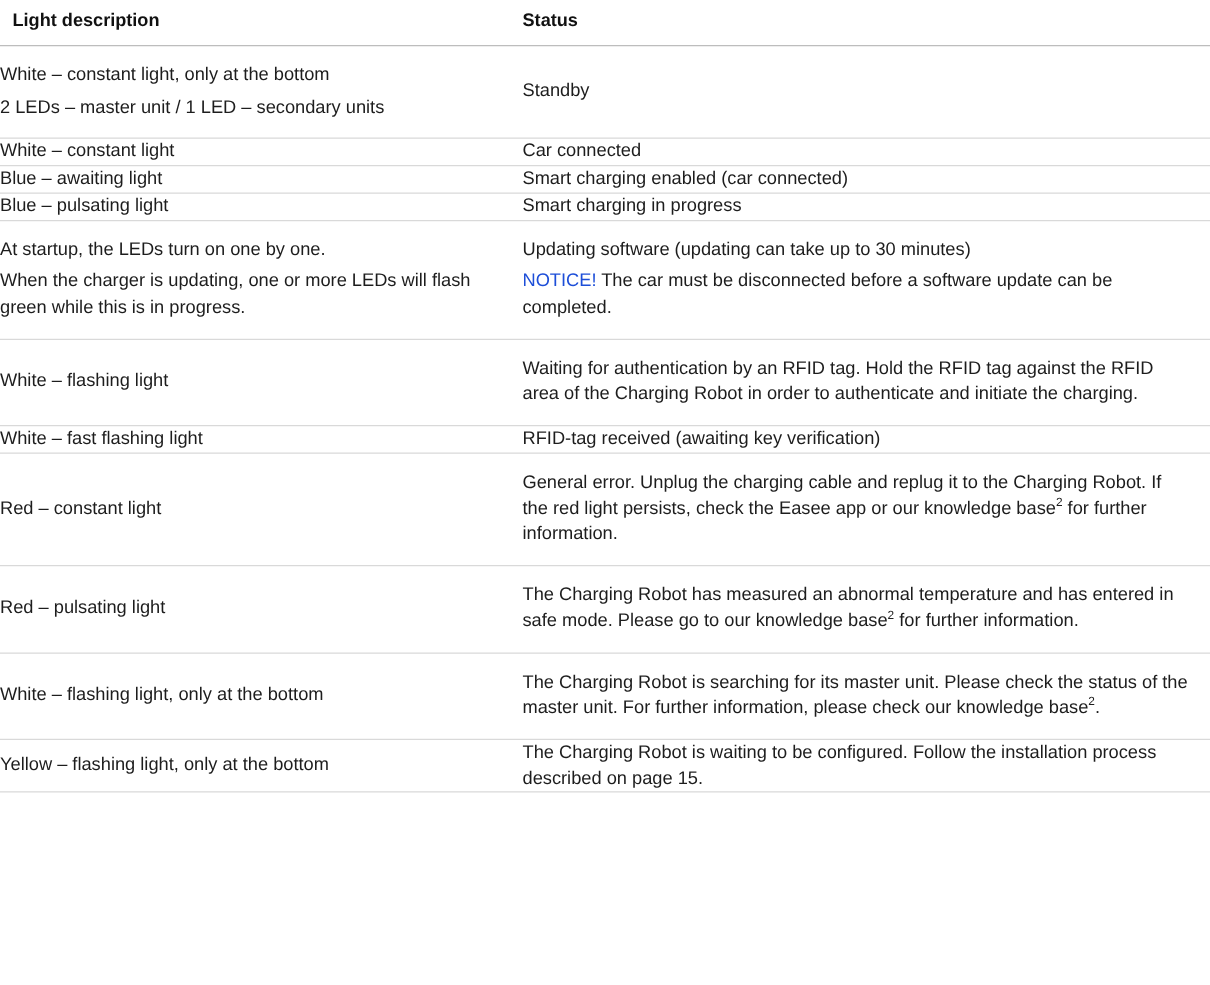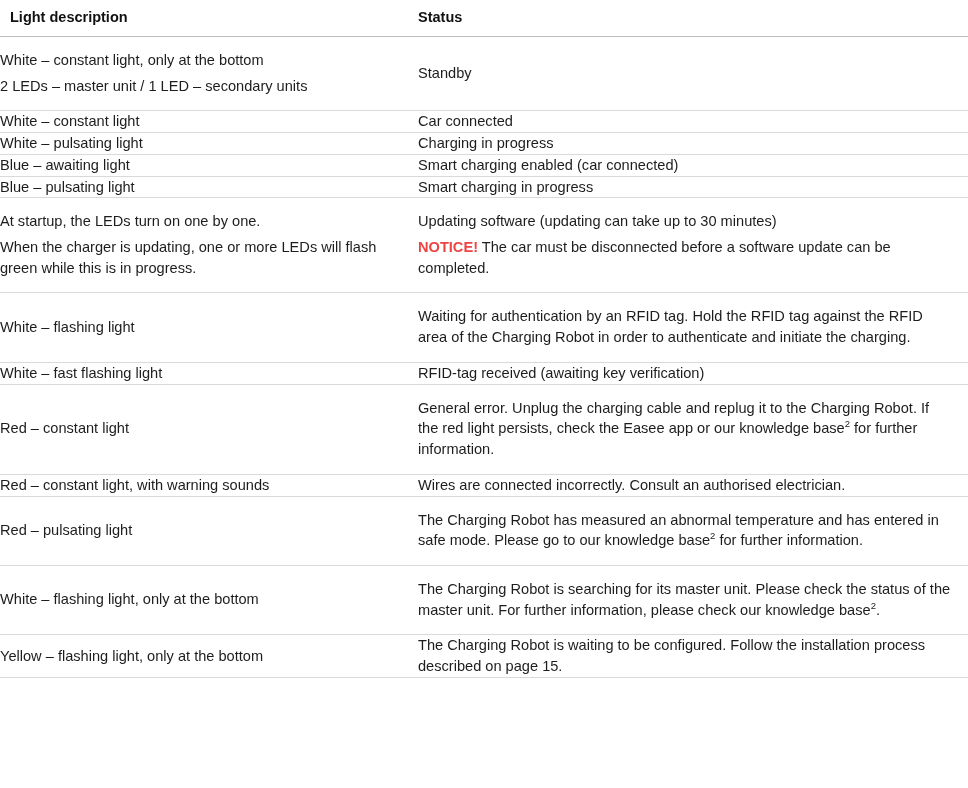--- a/index.html
+++ b/index.html
@@ -50,22 +50,22 @@
     color: #1d1d1d;
     padding: 11px 14px 12px 10px;
   }
   td.cell.status {
     padding-left: 14px;
     padding-right: 16px;
   }
   td.cell .line { display: block; }
   td.cell .line + .line { margin-top: 5px; }
   .notice {
-    color: #ef4444;
-    font-weight: bold;
+    color: #1d4ed8;
+    font-weight: normal;
   }
   sup {
     font-size: 9.5px;
     vertical-align: super;
     line-height: 0;
   }
   .row-tall td.cell { padding-top: 13px; padding-bottom: 14px; }
 </style>
 </head>
 <body>
@@ -96,28 +96,20 @@
 
       <tr>
         <td class="cell">
           <span class="line">White – constant light</span>
         </td>
         <td class="cell status">
           <span class="line">Car connected</span>
         </td>
       </tr>
 
-      <tr>
-        <td class="cell">
-          <span class="line">White – pulsating light</span>
-        </td>
-        <td class="cell status">
-          <span class="line">Charging in progress</span>
-        </td>
-      </tr>
 
       <tr>
         <td class="cell">
           <span class="line">Blue – awaiting light</span>
         </td>
         <td class="cell status">
           <span class="line">Smart charging enabled (car connected)</span>
         </td>
       </tr>
 
@@ -161,28 +153,20 @@
 
       <tr class="row-tall">
         <td class="cell">
           <span class="line">Red – constant light</span>
         </td>
         <td class="cell status">
           <span class="line"><span>General error. Unplug the charging cable and replug it to the Charging Robot. If the red light persists, check the Easee app or our knowledge base</span><sup>2</sup><span> for further information.</span></span>
         </td>
       </tr>
 
-      <tr>
-        <td class="cell">
-          <span class="line">Red – constant light, with warning sounds</span>
-        </td>
-        <td class="cell status">
-          <span class="line">Wires are connected incorrectly. Consult an authorised electrician.</span>
-        </td>
-      </tr>
 
       <tr class="row-tall">
         <td class="cell">
           <span class="line">Red – pulsating light</span>
         </td>
         <td class="cell status">
           <span class="line"><span>The Charging Robot has measured an abnormal temperature and has entered in safe mode. Please go to our knowledge base</span><sup>2</sup><span> for further information.</span></span>
         </td>
       </tr>
 

